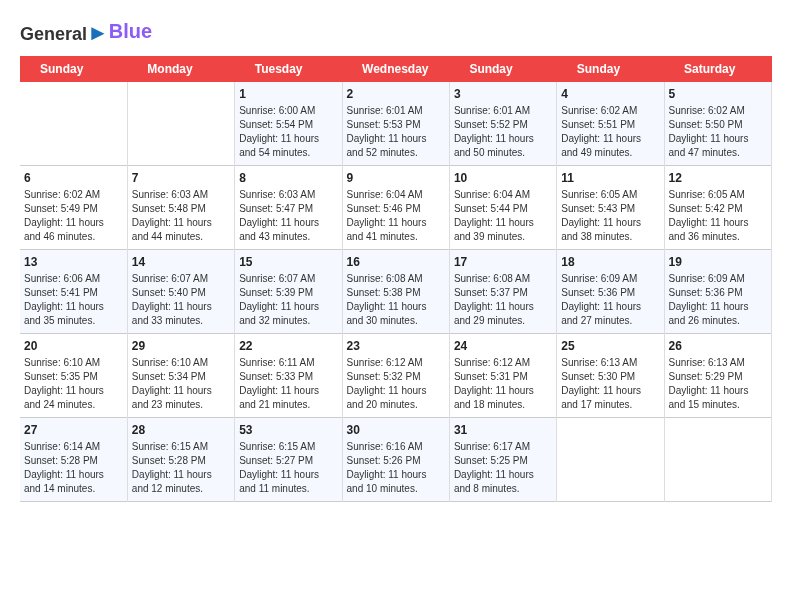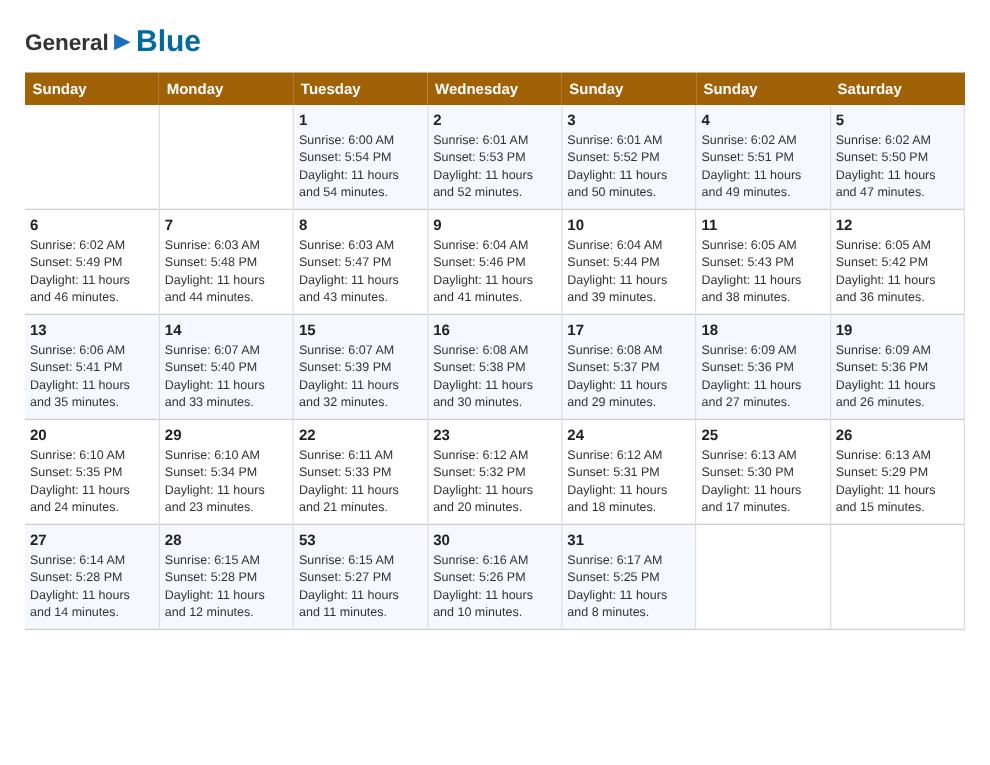--- a/index.html
+++ b/index.html
@@ -32,23 +32,23 @@
       font-size: 15px;
       color: #555;
       margin-top: 2px;
     }
     table {
       width: 100%;
       border-collapse: collapse;
       font-size: 11px;
     }
     thead th {
-      background-color: #a16207;
+      background-color: #ef4444;
       color: #fff;
-      padding: 6px 6px;
+      padding: 6px 20px;
       text-align: left;
       font-size: 12px;
       font-weight: bold;
     }
     tbody tr {
       border-bottom: 1px solid #ccc;
     }
     tbody td {
       vertical-align: top;
       padding: 5px 4px;
@@ -74,21 +74,21 @@
       background: #fff !important;
     }
   </style>
 </head>
 <body>
 
 <div class="header">
   <div class="logo">
     <div style="display:flex;font-family:Arial,sans-serif;font-weight:bold;">
       <span style="font-size:18px;color:#333;">General<span style="color:#1a6fba;font-size:22px;">►</span></span>
-      <span style="font-size:24px;color:#0369a1;">Blue</span>
+      <span style="font-size:20px;color:#8b5cf6;">Blue</span>
     </div>
   </div>
   <div class="title-section">
     <div class="month-title"></div>
     <div class="location"></div>
   </div>
 </div>
 
 <table>
   <thead>

